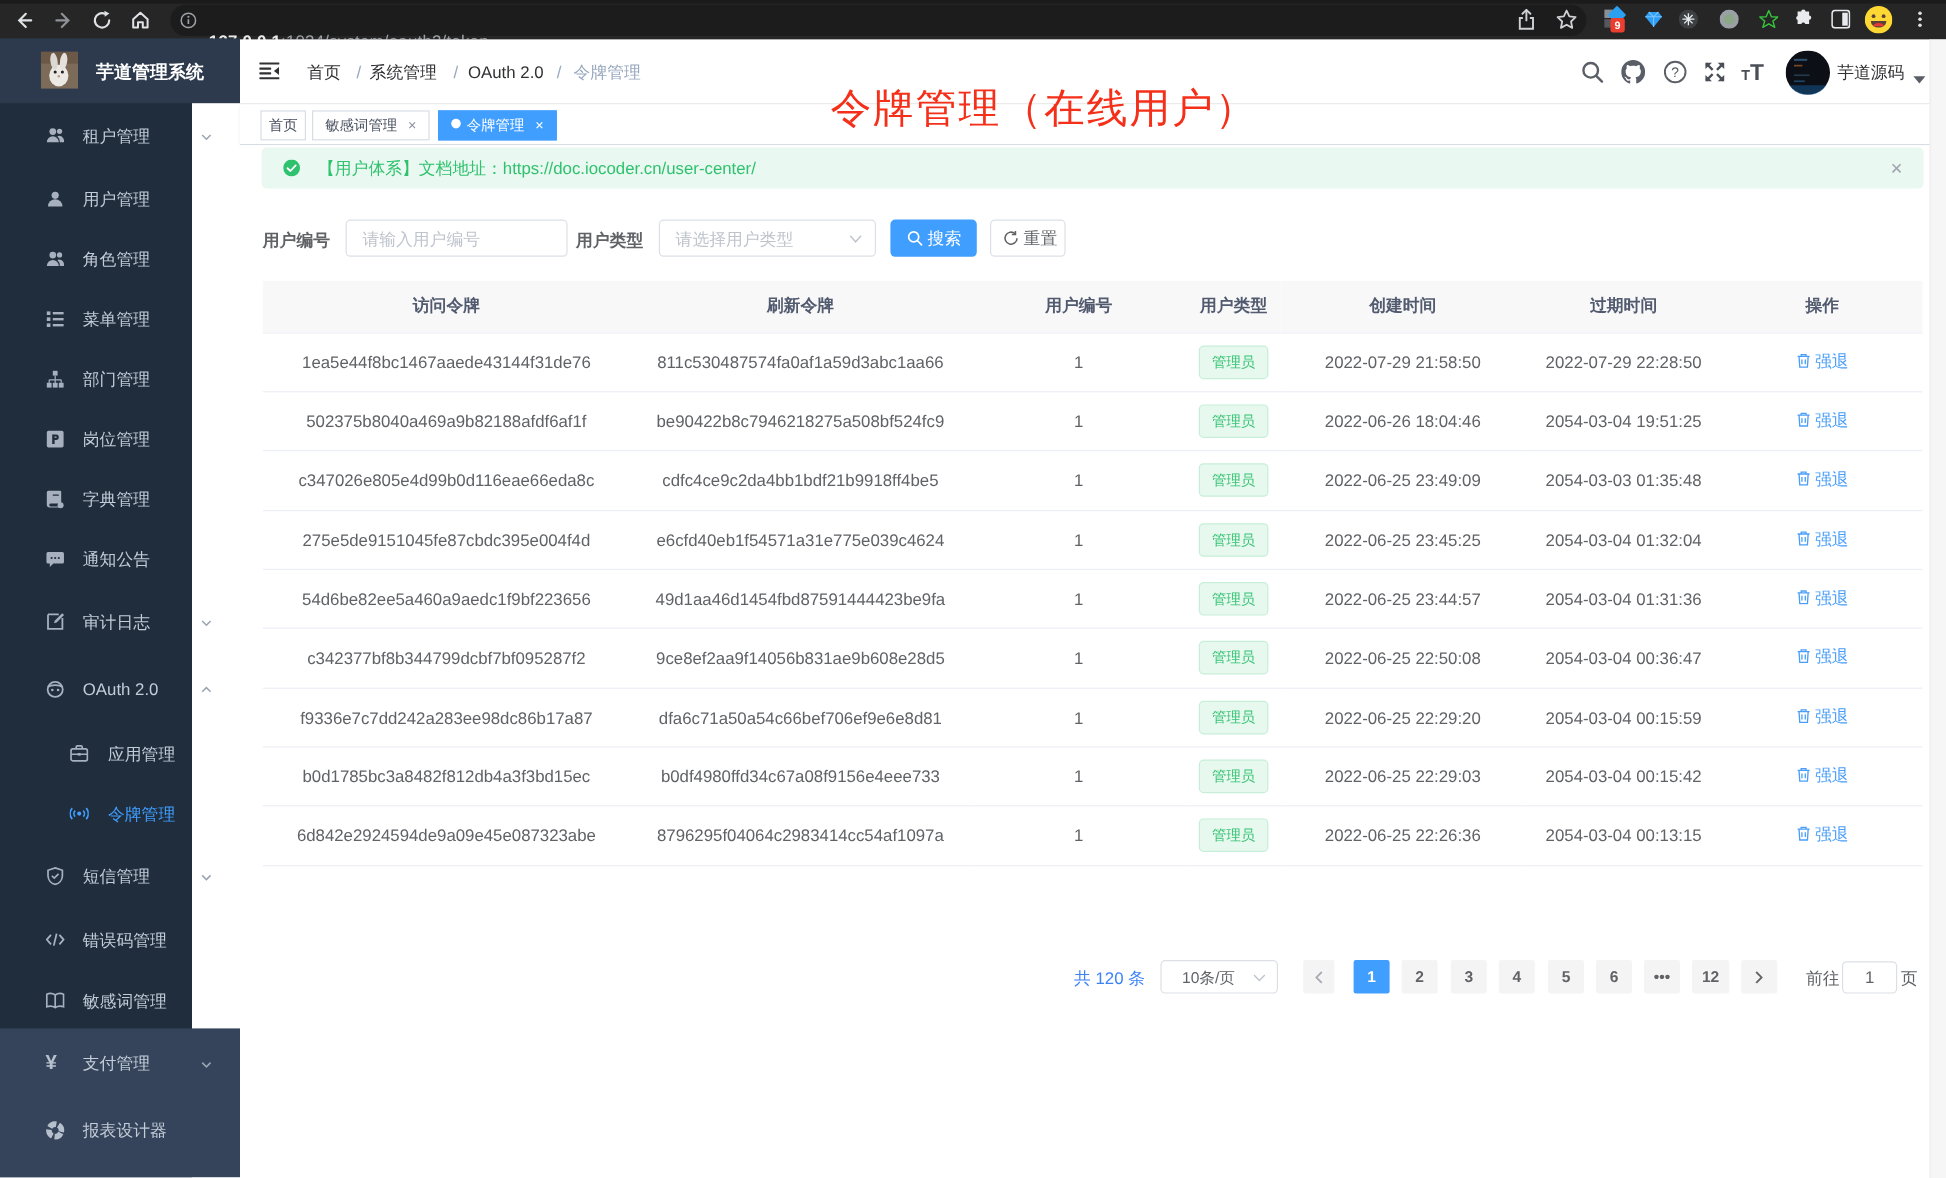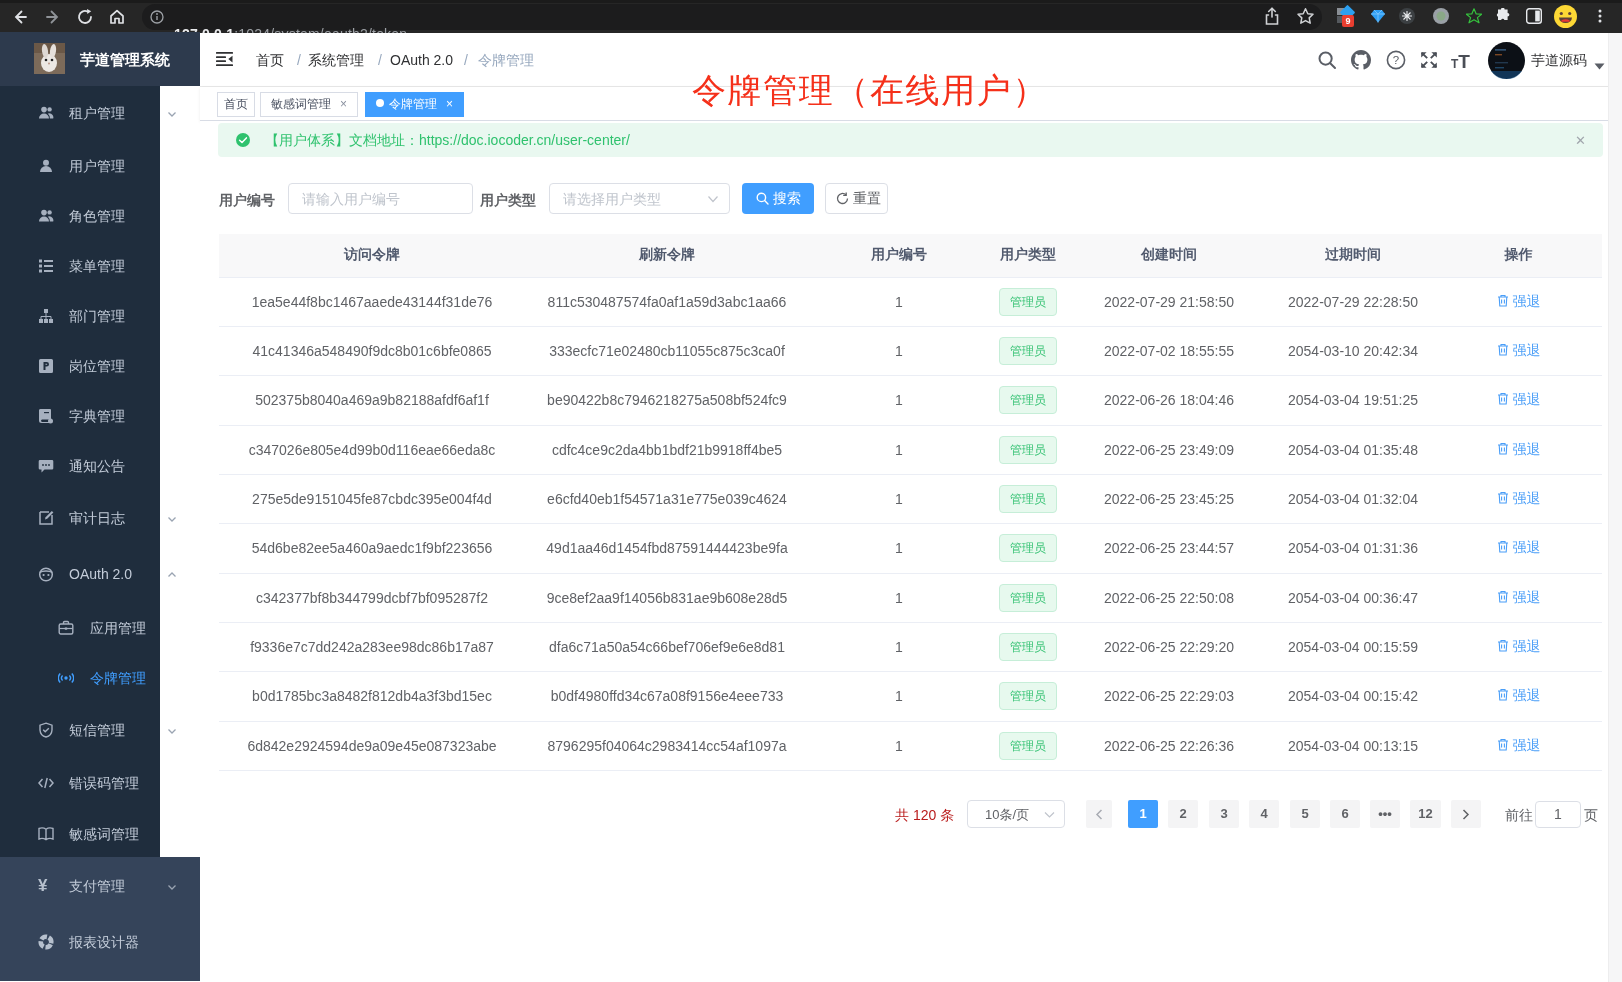--- a/index.html
+++ b/index.html
@@ -473,52 +473,39 @@
             <td><span class="tag-adm">管理员</span></td>
             <td>2022-07-29 21:58:50</td>
             <td>2022-07-29 22:28:50</td>
             <td><span class="qlink"><svg style="display:inline-block;vertical-align:-1px" width="12" height="13" viewBox="0 0 12 13">
                   <g stroke="#4a9ef8" stroke-width="1.1" fill="none">
                     <path d="M1 3 h10 M4 3 v-1.5 h4 v1.5 M2.2 3 l0.6 9 h6.4 l0.6 -9 M4.6 5.5 v4 M7.4 5.5 v4"></path>
                   </g>
                 </svg> 强退</span></td>
           </tr>
       <tr>
-            <td>41c41346a548490f9dc8b01c6bfe0865</td>
-            <td>333ecfc71e02480cb11055c875c3ca0f</td>
-            <td>1</td>
-            <td><span class="tag-adm">管理员</span></td>
-            <td>2022-07-02 18:55:55</td>
-            <td>2054-03-10 20:42:34</td>
-            <td><span class="qlink"><svg style="display:inline-block;vertical-align:-1px" width="12" height="13" viewBox="0 0 12 13">
-                  <g stroke="#4a9ef8" stroke-width="1.1" fill="none">
-                    <path d="M1 3 h10 M4 3 v-1.5 h4 v1.5 M2.2 3 l0.6 9 h6.4 l0.6 -9 M4.6 5.5 v4 M7.4 5.5 v4"></path>
-                  </g>
-                </svg> 强退</span></td>
-          </tr>
-      <tr>
             <td>502375b8040a469a9b82188afdf6af1f</td>
             <td>be90422b8c7946218275a508bf524fc9</td>
             <td>1</td>
             <td><span class="tag-adm">管理员</span></td>
             <td>2022-06-26 18:04:46</td>
             <td>2054-03-04 19:51:25</td>
             <td><span class="qlink"><svg style="display:inline-block;vertical-align:-1px" width="12" height="13" viewBox="0 0 12 13">
                   <g stroke="#4a9ef8" stroke-width="1.1" fill="none">
                     <path d="M1 3 h10 M4 3 v-1.5 h4 v1.5 M2.2 3 l0.6 9 h6.4 l0.6 -9 M4.6 5.5 v4 M7.4 5.5 v4"></path>
                   </g>
                 </svg> 强退</span></td>
           </tr>
       <tr>
             <td>c347026e805e4d99b0d116eae66eda8c</td>
             <td>cdfc4ce9c2da4bb1bdf21b9918ff4be5</td>
             <td>1</td>
             <td><span class="tag-adm">管理员</span></td>
             <td>2022-06-25 23:49:09</td>
-            <td>2054-03-04 01:35:48</td>
+            <td>2054-03-03 01:35:48</td>
             <td><span class="qlink"><svg style="display:inline-block;vertical-align:-1px" width="12" height="13" viewBox="0 0 12 13">
                   <g stroke="#4a9ef8" stroke-width="1.1" fill="none">
                     <path d="M1 3 h10 M4 3 v-1.5 h4 v1.5 M2.2 3 l0.6 9 h6.4 l0.6 -9 M4.6 5.5 v4 M7.4 5.5 v4"></path>
                   </g>
                 </svg> 强退</span></td>
           </tr>
       <tr>
             <td>275e5de9151045fe87cbdc395e004f4d</td>
             <td>e6cfd40eb1f54571a31e775e039c4624</td>
             <td>1</td>
@@ -593,21 +580,21 @@
             <td><span class="qlink"><svg style="display:inline-block;vertical-align:-1px" width="12" height="13" viewBox="0 0 12 13">
                   <g stroke="#4a9ef8" stroke-width="1.1" fill="none">
                     <path d="M1 3 h10 M4 3 v-1.5 h4 v1.5 M2.2 3 l0.6 9 h6.4 l0.6 -9 M4.6 5.5 v4 M7.4 5.5 v4"></path>
                   </g>
                 </svg> 强退</span></td>
           </tr>
     </tbody>
       </table>
   </div>
 
-  <div class="abs" style="left:695px;top:686px;font-size:14px;color:#b91c1c">共 120 条</div>
+  <div class="abs" style="left:695px;top:686px;font-size:14px;color:#3b82f6">共 120 条</div>
   <div class="abs" style="left:767px;top:679px;width:98px;height:28px;border:1px solid #dcdfe6;border-radius:4px;background:#fff">
     <div class="abs" style="left:17px;top:5px;font-size:13px;color:#606266">10条/页</div>
     <svg class="abs" style="right:9px;top:10px" width="11" height="8" viewBox="0 0 11 8">
         <path d="M1 1.5 L5.5 6 L10 1.5" stroke="#c0c4cc" stroke-width="1.2" fill="none"></path>
       </svg>
   </div>
   <div class="pbtn" style="left:886px;width:26px">
       <svg style="margin:9px auto" width="8" height="11" viewBox="0 0 8 11">
         <path d="M6.5 1 L2 5.5 L6.5 10" stroke="#a8abb2" stroke-width="1.5" fill="none"></path>
       </svg>

